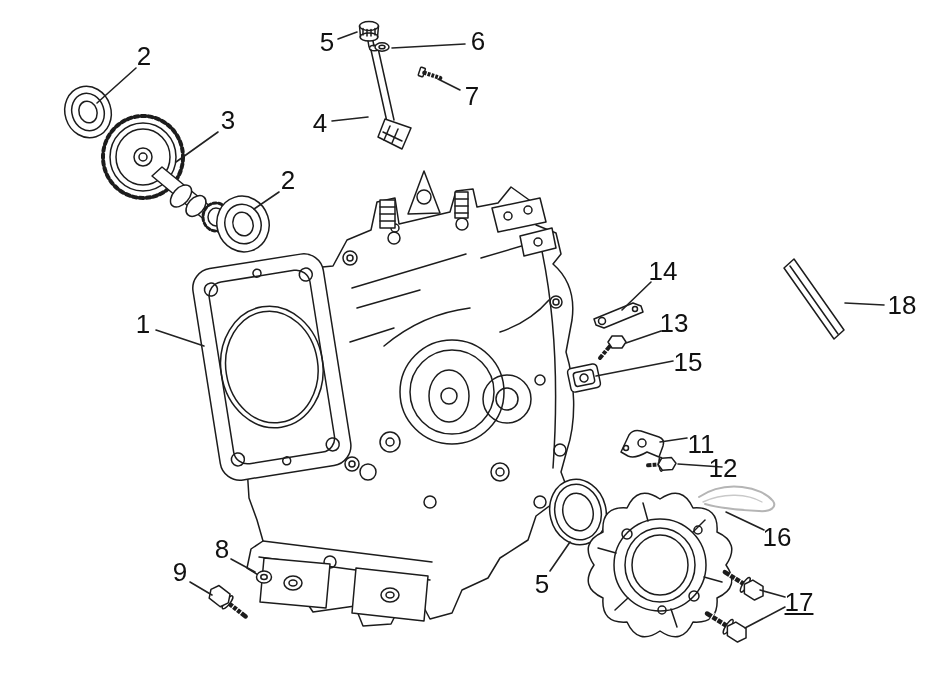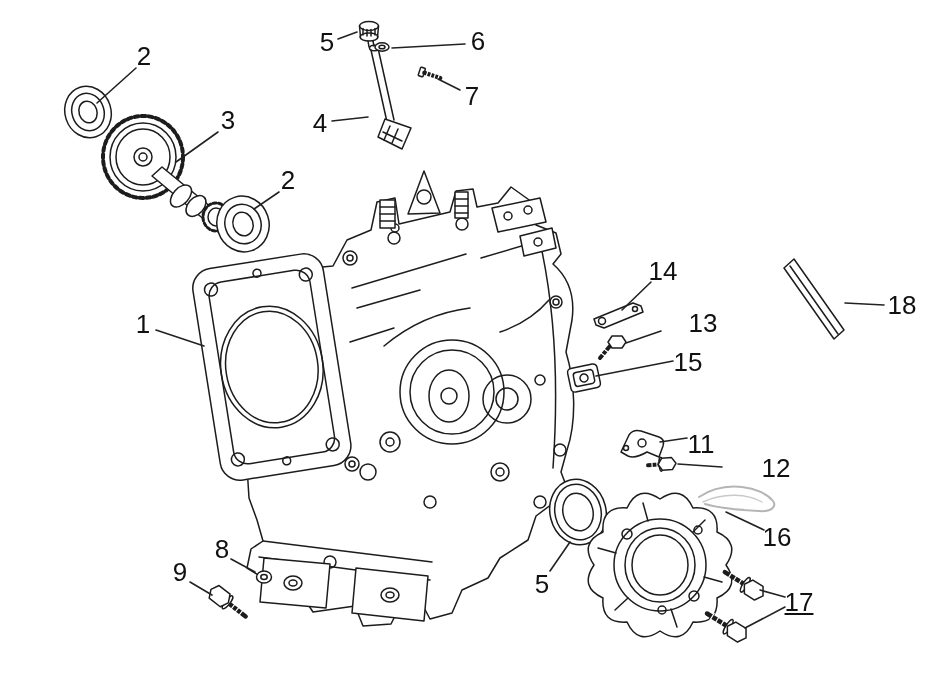--- a/index.html
+++ b/index.html
@@ -296,25 +296,25 @@
   <div class="layer" id="callout-layer" style="width:947px;height:694px;">
       <span class="callout" style="left: 144px; top: 56px;">2</span>
       <span class="callout" style="left: 228px; top: 120px;">3</span>
       <span class="callout" style="left: 327px; top: 42px;">5</span>
       <span class="callout" style="left: 478px; top: 41px;">6</span>
       <span class="callout" style="left: 472px; top: 96px;">7</span>
       <span class="callout" style="left: 320px; top: 123px;">4</span>
       <span class="callout" style="left: 288px; top: 180px;">2</span>
       <span class="callout" style="left: 143px; top: 324px;">1</span>
       <span class="callout" style="left: 663px; top: 271px;">14</span>
-      <span class="callout" style="left: 674px; top: 323px; margin-left: 29px;">13</span>
+      <span class="callout" style="left: 674px; top: 323px;">13</span>
       <span class="callout" style="left: 688px; top: 362px;">15</span>
       <span class="callout" style="left: 902px; top: 305px;">18</span>
       <span class="callout" style="left: 701px; top: 433px; margin-top: 11px;">11</span>
-      <span class="callout" style="left: 776px; top: 468px;">12</span>
+      <span class="callout" style="left: 723px; top: 468px;">12</span>
       <span class="callout" style="left: 777px; top: 537px;">16</span>
       <span class="callout" style="left: 542px; top: 584px;">5</span>
       <span class="callout" style="left: 222px; top: 549px;">8</span>
       <span class="callout" style="left: 180px; top: 572px;">9</span>
       <span class="callout" style="left: 799px; top: 602px; text-decoration: underline;">17</span>
     </div>
 
 </div>
 
 </body></html>

